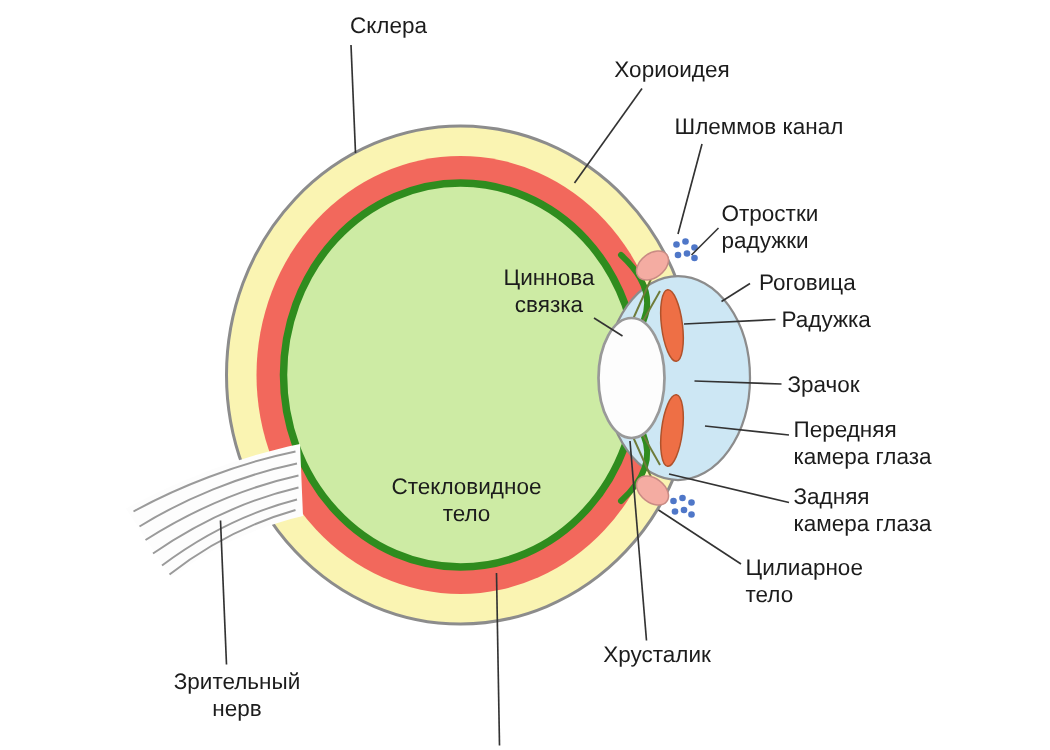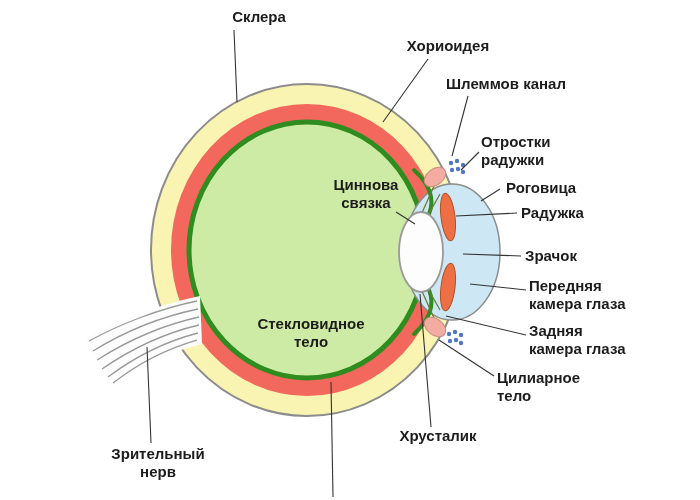--- a/index.html
+++ b/index.html
@@ -1,16 +1,16 @@
 <!DOCTYPE html>
 <html><head>
 <meta charset="utf-8">
 <style>
   html,body{margin:0;padding:0;background:#fff;}
-  .stage{position:relative;width:700px;height:500px;background:#fff;overflow:hidden;font-weight:bold;}
+  .stage{position:relative;width:700px;height:500px;background:#fff;overflow:hidden;}
   svg{display:block;}
   text{font-family:"Liberation Sans","DejaVu Sans",sans-serif;font-size:15px;fill:#1c1c1c;}
 </style>
 </head>
 <body>
 
 <div class="stage">
 <svg width="700" height="500" viewBox="0 0 700 500">
 
   <ellipse cx="307" cy="250" rx="156" ry="166" stroke="#8C8C8C" stroke-width="2" fill="#FAF4B2"></ellipse>

